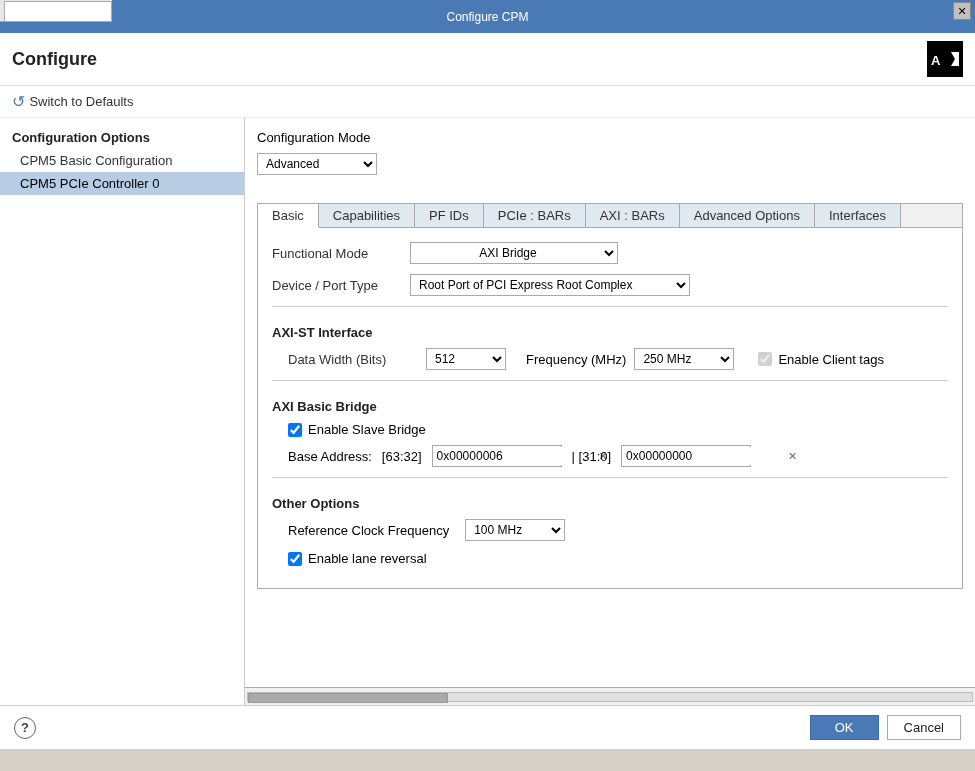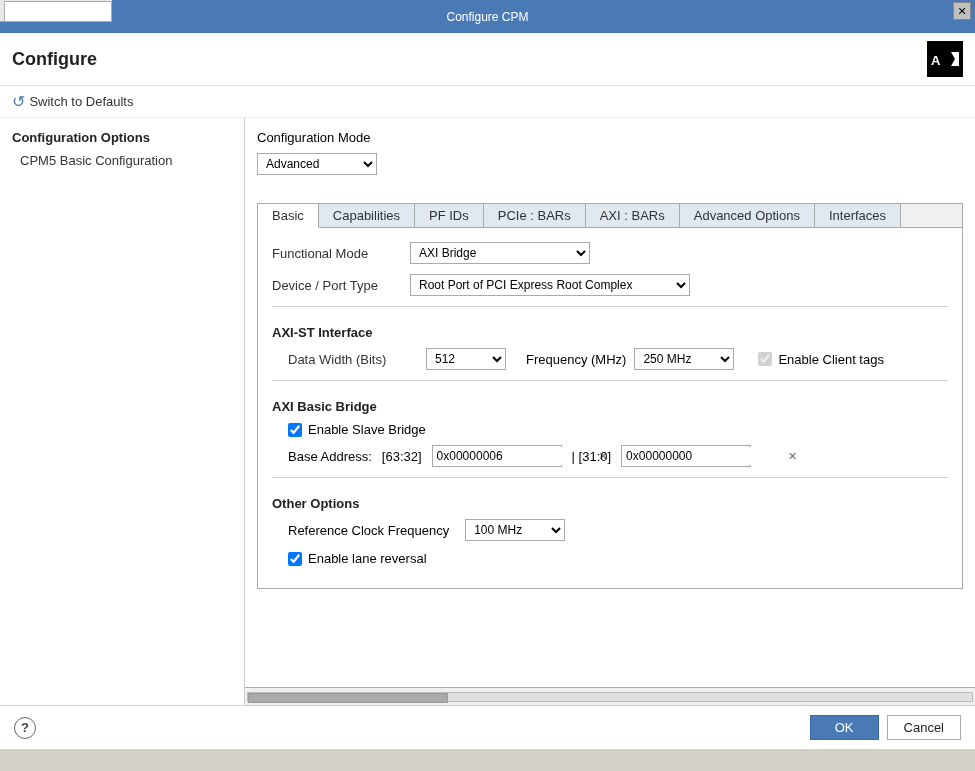--- a/index.html
+++ b/index.html
@@ -106,20 +106,23 @@
     </button>
   </div>
 
   <div class="content-area">
 
     <div class="sidebar">
       <div class="sidebar-section-title">Configuration Options</div>
       <div class="sidebar-item">
         <span>CPM5 Basic Configuration</span>
       </div>
+      <div class="sidebar-item selected">
+        <span>CPM5 PCIe Controller 0</span>
+      </div>
     </div>
 
     <div style="flex:1; display:flex; flex-direction:column; overflow:hidden; background:white;">
       <div class="main-panel">
 
         <div class="config-mode-row">
           <label class="config-mode-label">Configuration Mode</label>
           <select class="wide">
             <option>Basic</option>
             <option selected="">Advanced</option>
@@ -149,21 +152,21 @@
             </div>
             <div class="tab">
               <span>Interfaces</span>
             </div>
           </div>
 
           <div class="tab-content">
 
             <div class="form-row">
               <label class="form-label">Functional Mode</label>
-              <select style="width:180px;">
+              <select style="width:208px;text-align:center;">
                 <option selected="">AXI Bridge</option>
                 <option>DMA Bypass</option>
                 <option>DMA</option>
               </select>
             </div>
 
             <div class="form-row">
               <label class="form-label">Device / Port Type</label>
               <select style="width:280px;">
                 <option selected="">Root Port of PCI Express Root Complex</option>

